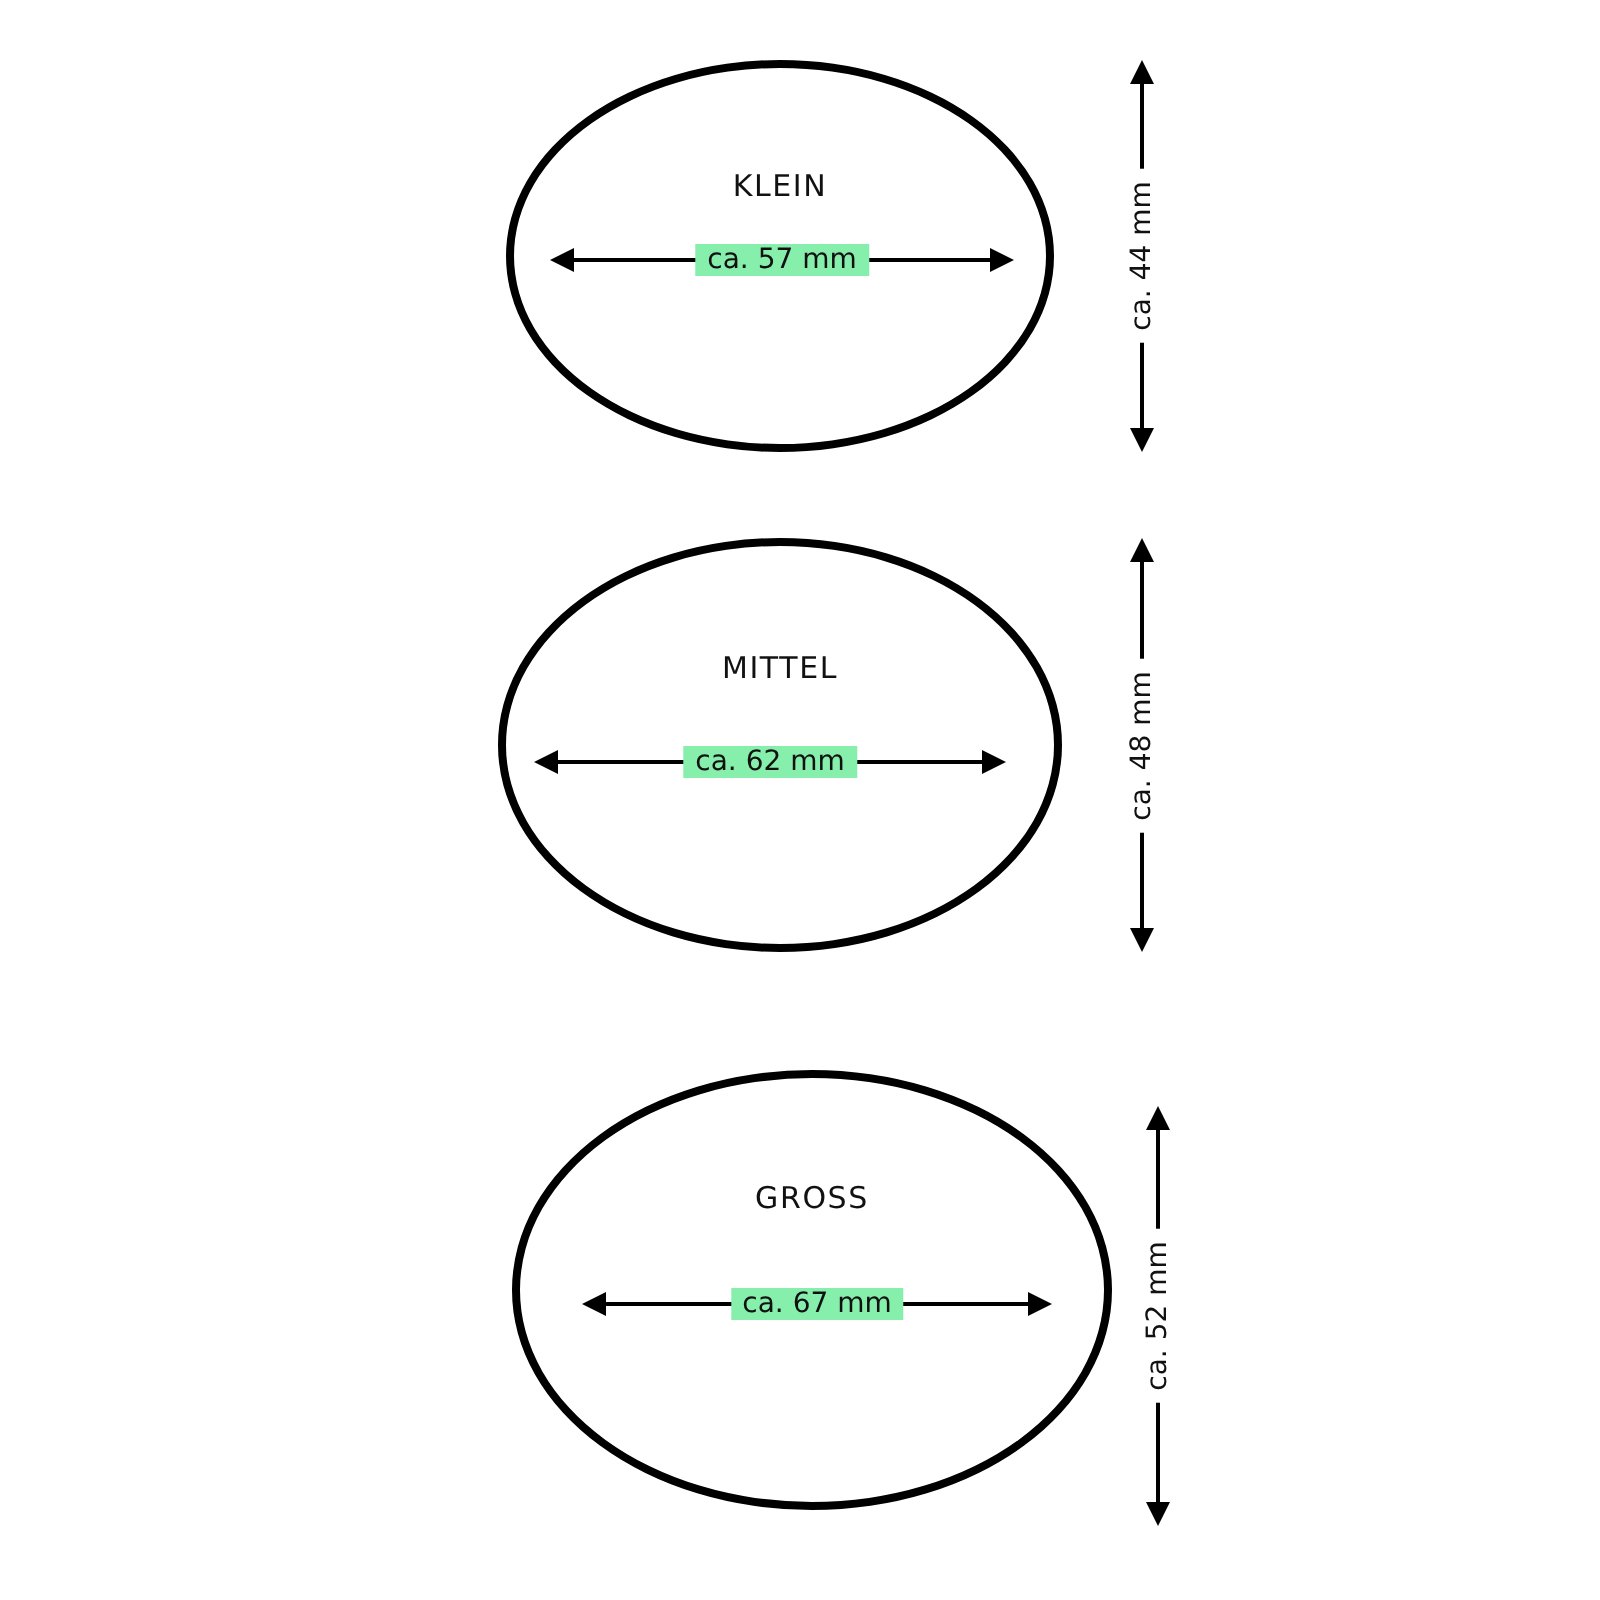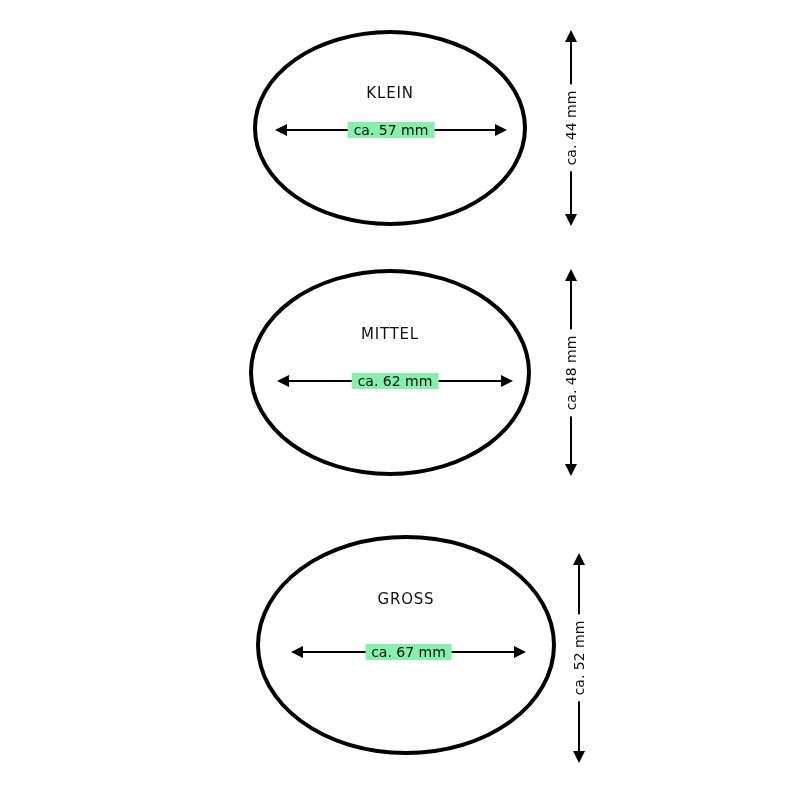--- a/index.html
+++ b/index.html
@@ -104,21 +104,21 @@
         <polygon points="11,196 5,184 17,184" fill="#000000"></polygon>
       </svg>
       <span class="vdim-text">ca. 44 mm</span>
     </div>
   </div>
 
   <div class="size-group" style="top:260px;height:265px;">
     <div class="ellipse" style="left:249px;top:9px;width:282px;height:207px;"></div>
     <div class="label" style="left:390px;top:74px;">MITTEL</div>
 
-    <div class="hdim" style="left:277px;top:121px;width:236px;text-decoration:underline;">
+    <div class="hdim" style="left:267px;top:121px;width:236px;text-decoration:underline;">
       <svg width="236" height="20" viewBox="0 0 236 20">
         <line x1="6" y1="10" x2="230" y2="10" stroke="#000000" stroke-width="2"></line>
         <polygon points="0,10 12,4 12,16" fill="#000000"></polygon>
         <polygon points="236,10 224,4 224,16" fill="#000000"></polygon>
       </svg>
       <span class="hdim-text">ca. 62 mm</span>
     </div>
 
     <div class="vdim" style="left:560px;top:9px;height:207px;">
       <svg width="22" height="207" viewBox="0 0 22 207">

